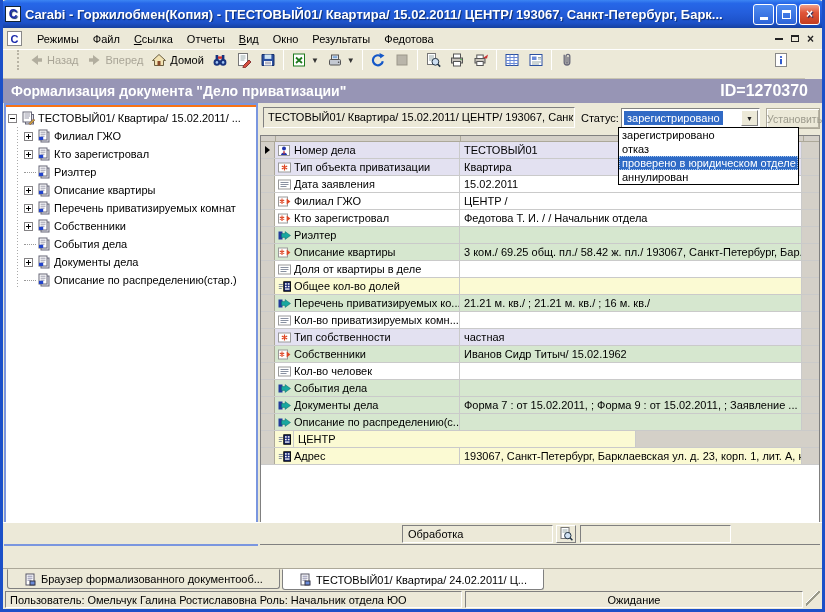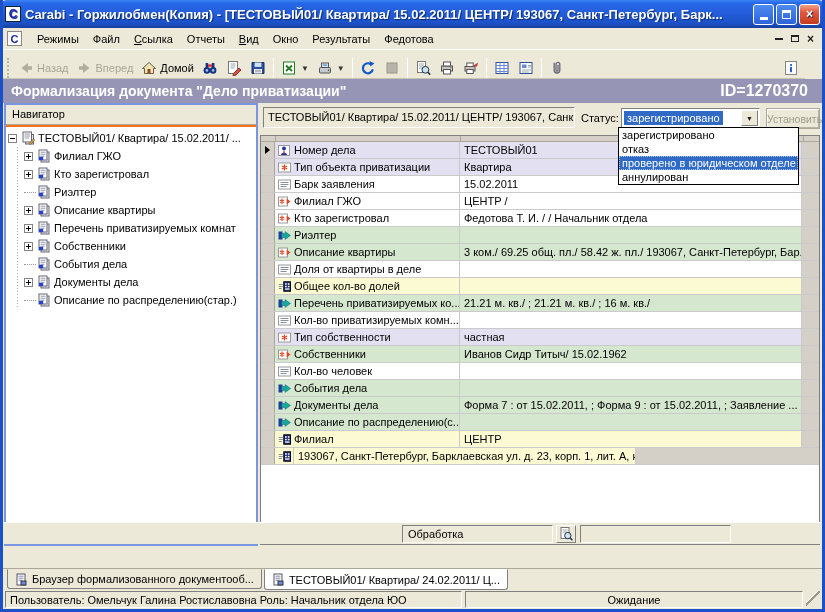--- a/index.html
+++ b/index.html
@@ -26,21 +26,21 @@
     display:flex;align-items:center;padding:0 4px;border-bottom:1px solid #fff;}
   .menu-cicon{width:15px;height:15px;border:1px solid #888;background:#fff;color:#1A2AAB;font-weight:bold;
     font-size:11px;display:flex;align-items:center;justify-content:center;margin-right:8px;}
   .menu-item{padding:3px 7px;white-space:nowrap;}
   .mdi-ctrls{margin-left:auto;display:flex;align-items:center;gap:8px;font-weight:bold;color:#222;padding-right:4px;}
   .mdi-min{width:8px;height:2px;background:#222;display:inline-block;}
   .mdi-rest{width:8px;height:7px;border:1px solid #222;border-top:2px solid #222;display:inline-block;}
   .mdi-x{font-size:12px;line-height:1;}
   
   .toolbar{position:absolute;left:0;top:50px;width:802px;height:29px;background:#ECE9D8;
-    display:flex;align-items:flex-end;padding:0 2px;border-bottom:1px solid #C9C5B2;}
+    display:flex;align-items:flex-start;padding:0 12px;border-bottom:1px solid #C9C5B2;}
   .tgrip{width:3px;height:20px;border-left:2px dotted #B8B4A4;margin:0 4px 0 2px;}
   .tbtn{display:flex;align-items:center;gap:3px;padding:2px 4px;border-radius:2px;}
   .tbtn .tlabel{white-space:nowrap;}
   .tbtn.dis .tlabel{color:#A9A597;}
   .ticon{width:16px;height:16px;display:flex;align-items:center;justify-content:center;}
   .tcaret{font-size:8px;color:#333;margin-left:1px;}
   .tsep{width:1px;height:20px;background:#ACA899;border-right:1px solid #fff;margin:0 3px;}
   .tspacer{flex:1;}
   
   .pheader{position:absolute;left:0;top:79px;width:819px;height:24px;background:#9795B5;
@@ -95,21 +95,21 @@
   .dd-item{height:14px;line-height:14px;padding:0 3px;white-space:nowrap;overflow:hidden;}
   .dd-item.sel{background:#2F6BC6;color:#fff;outline:1px dotted #A8C8F0;outline-offset:-1px;}
   
   .bottombar{position:absolute;left:0;top:522px;width:819px;height:22px;background:#ECE9D8;border-top:1px solid #fff;}
   .procbox{position:absolute;left:399px;top:2px;width:151px;height:18px;padding:2px 5px;white-space:nowrap;}
   .searchbtn{position:absolute;left:553px;top:2px;width:20px;height:18px;background:#ECE9D8;
     border:1px solid;border-color:#fff #808080 #808080 #fff;display:flex;align-items:center;justify-content:center;padding:0;}
   .emptybox{position:absolute;left:577px;top:2px;width:151px;height:18px;}
   .tabbar{position:absolute;left:0;top:568px;width:819px;height:22px;background:#ECE9D8;
     border-top:1px solid #ACA899;display:flex;align-items:flex-start;padding-left:4px;}
-  .tab{height:20px;display:inline-flex;align-items:center;gap:4px;padding:0 7px;background:#ECE9D8;
+  .tab{height:20px;display:inline-flex;align-items:center;gap:4px;padding:0 16px;background:#ECE9D8;
     border:1px solid #808080;border-top:1px solid #ECE9D8;border-radius:0 0 3px 3px;margin-right:2px;white-space:nowrap;}
   .tab.active{background:#fff;border-top:1px solid #fff;height:21px;}
   .statusbar{position:absolute;left:0;top:590px;width:819px;height:19px;background:#ECE9D8;display:flex;padding:1px 2px;gap:3px;}
   .sb-left{width:457px;padding:2px 4px;white-space:nowrap;overflow:hidden;}
   .sb-right{flex:1;padding:2px 4px;text-align:center;}
   .sb-grip{width:14px;height:15px;flex:none;background:
     linear-gradient(135deg,transparent 0 8px,#fff 8px 9px,#9a9a8a 9px 11px,transparent 11px);}
 </style>
 </head>
 <body>
@@ -311,21 +311,20 @@
         </span>
       </span>
     </div>
 
   <div class="pheader">
     <span>Формализация документа "Дело приватизации"</span>
     <span class="idlabel">ID=1270370</span>
   </div>
 
   <div class="navpanel">
-    <div class="navheader">Навигатор</div>
     <div class="treearea" id="tree">
         <div class="trow">
           <span class="pm minus"></span>
 <span class="ticn">
             <svg width="14" height="14" viewBox="0 0 14 14" xmlns="http://www.w3.org/2000/svg">
               <rect x="4.5" y="3.5" width="8" height="9.5" fill="#E6E6EE" stroke="#667"></rect>
               <rect x="2" y="1" width="8.5" height="10" fill="#fff" stroke="#667"></rect>
               <path d="M3.5 3h5.5 M3.5 5h5.5 M3.5 7h4.5" stroke="#99A"></path>
               <path d="M8 12.5 l4.5-4.5 1.2 1.2 -4.5 4.5z" fill="#E0B030" stroke="#865"></path>
             </svg>
@@ -500,21 +499,21 @@
             <div class="fcell"></div>
           </div>
           <div class="grow">
             <div class="gut"></div>
             <div class="icell bg-white">
               <svg width="13" height="13" viewBox="0 0 13 13" xmlns="http://www.w3.org/2000/svg">
                 <rect x=".5" y="2" width="12" height="9" fill="#fff" stroke="#999"></rect>
                 <path d="M2.5 4.5h8 M2.5 6.5h8 M2.5 8.5h6" stroke="#8890A0"></path>
               </svg>
             </div>
-            <div class="lcell bg-white">Барк заявления</div>
+            <div class="lcell bg-white">Дата заявления</div>
             <div class="vcell bg-white">15.02.2011</div>
             <div class="fcell"></div>
           </div>
           <div class="grow">
             <div class="gut"></div>
             <div class="icell bg-white">
               <svg width="13" height="13" viewBox="0 0 13 13" xmlns="http://www.w3.org/2000/svg">
                 <rect x=".5" y="2" width="9" height="9" fill="#fff" stroke="#999"></rect>
                 <path d="M4 3.6v5.4 M1.8 5 l4.4 2.6 M6.2 5 l-4.4 2.6" stroke="#D42" stroke-width="1.1"></path>
                 <path d="M8.6 3.6 l3.8 2.9 -3.8 2.9z" fill="#D42"></path>
@@ -698,39 +697,39 @@
                 <rect x="5.8" y="1.8" width="6.8" height="9.4" fill="#1A2A7A" stroke="#000"></rect>
                 <g fill="#fff">
                   <rect x="7" y="3.2" width="1.7" height="1.5"></rect>
                   <rect x="9.8" y="3.2" width="1.7" height="1.5"></rect>
                   <rect x="7" y="5.8" width="1.7" height="1.5"></rect>
                   <rect x="9.8" y="5.8" width="1.7" height="1.5"></rect>
                   <rect x="7" y="8.4" width="4.5" height="1.3"></rect>
                 </g>
               </svg>
             </div>
-            <div class="lcell bg-yellow">Филиал</div>
             <div class="vcell bg-yellow">ЦЕНТР</div>
             <div class="fcell"></div>
           </div>
           <div class="grow">
             <div class="gut"></div>
             <div class="icell bg-yellow">
               <svg width="13" height="13" viewBox="0 0 13 13" xmlns="http://www.w3.org/2000/svg">
                 <path d="M.8 4.5h4 M.8 6.5h4 M.8 8.5h3" stroke="#8890A0"></path>
                 <rect x="5.8" y="1.8" width="6.8" height="9.4" fill="#1A2A7A" stroke="#000"></rect>
                 <g fill="#fff">
                   <rect x="7" y="3.2" width="1.7" height="1.5"></rect>
                   <rect x="9.8" y="3.2" width="1.7" height="1.5"></rect>
                   <rect x="7" y="5.8" width="1.7" height="1.5"></rect>
                   <rect x="9.8" y="5.8" width="1.7" height="1.5"></rect>
                   <rect x="7" y="8.4" width="4.5" height="1.3"></rect>
                 </g>
               </svg>
             </div>
+            <div class="lcell bg-yellow">Адрес</div>
             <div class="vcell bg-yellow">193067, Санкт-Петербург, Барклаевская ул. д. 23, корп. 1, лит. А, к...</div>
             <div class="fcell"></div>
           </div>
         </div>
     </div>
   </div>
 
   <div class="dropdown" id="dropdown">
       <div class="dd-item">зарегистрировано</div>
       <div class="dd-item">отказ</div>

